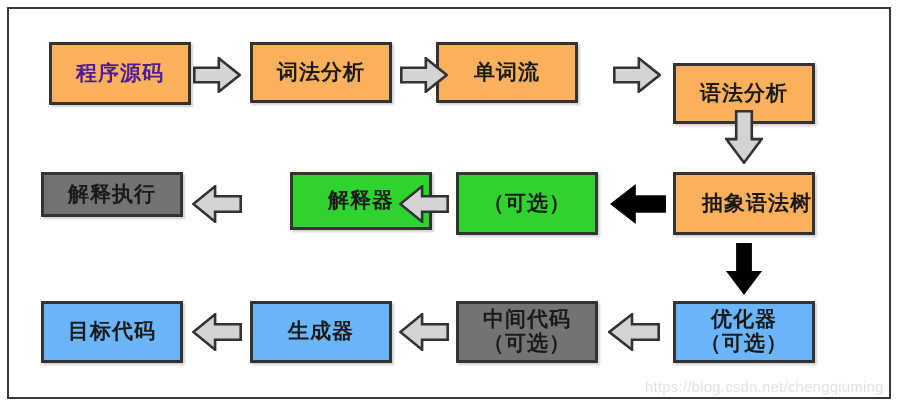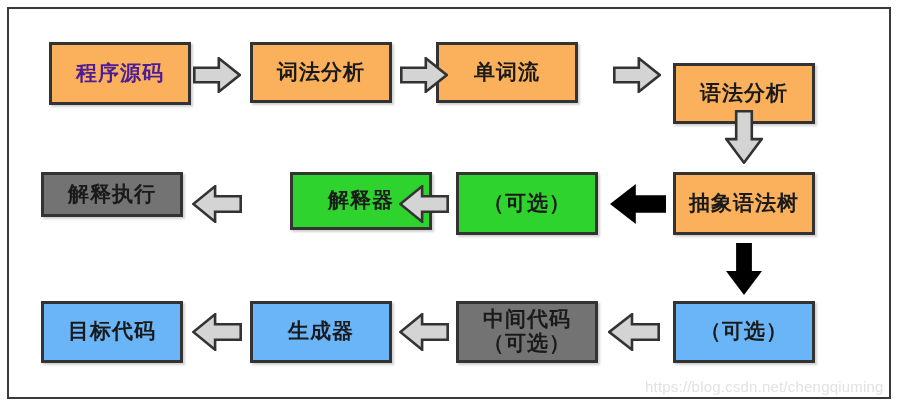--- a/index.html
+++ b/index.html
@@ -83,34 +83,35 @@
       </div>
       <div class="node" style="left: 41px; top: 172px; width: 142px; height: 45px; background: #737373; border-color: rgb(51, 51, 51); color: rgb(26, 26, 26);">
         <span>解释执行</span>
       </div>
       <div class="node" style="left: 250px; top: 172px; width: 142px; height: 58px; background: rgb(46, 211, 46); border-color: rgb(51, 51, 51); color: rgb(26, 26, 26); margin-left: 40px;">
         <span>解释器</span>
       </div>
       <div class="node" style="left: 456px; top: 172px; width: 142px; height: 63px; background: rgb(46, 211, 46); border-color: rgb(51, 51, 51); color: rgb(26, 26, 26);">
         <span class="l2">（可选）</span>
       </div>
-      <div class="node" style="left: 673px; top: 172px; width: 142px; height: 63px; background: rgb(251, 176, 92); border-color: rgb(51, 51, 51); color: rgb(26, 26, 26);">
+      <div class="node" style="left: 673px; top: 172px; width: 142px; height: 63px; background: rgb(251, 176, 92); border-color: rgb(51, 51, 51); color: rgb(26, 26, 26); align-items: flex-end;">
         <span>抽象语法树</span>
       </div>
       <div class="node" style="left: 41px; top: 301px; width: 142px; height: 62px; background: rgb(106, 180, 248); border-color: rgb(51, 51, 51); color: rgb(26, 26, 26);">
         <span>目标代码</span>
       </div>
       <div class="node" style="left: 250px; top: 301px; width: 142px; height: 62px; background: rgb(106, 180, 248); border-color: rgb(51, 51, 51); color: rgb(26, 26, 26);">
         <span>生成器</span>
       </div>
       <div class="node" style="left: 456px; top: 301px; width: 142px; height: 62px; background: #737373; border-color: rgb(51, 51, 51); color: rgb(26, 26, 26);">
         <span>中间代码</span>
         <span class="l2">（可选）</span>
       </div>
       <div class="node" style="left: 673px; top: 301px; width: 142px; height: 62px; background: rgb(106, 180, 248); border-color: rgb(51, 51, 51); color: rgb(26, 26, 26);">
+        <span>优化器</span>
         <span class="l2">（可选）</span>
       </div>
     </div>
   <div id="arrows-layer">
       <div class="arrow" style="left: 193px; top: 57px; width: 48px; height: 36px;">
         <svg width="48" height="36" viewBox="0 0 48 36">
           <polygon points="0.0,9.4 24.5,9.4 24.5,0.0 45.4,16.7 24.5,33.4 24.5,24.0 0.0,24.0" transform="translate(1.3,1.3)" fill="#d4d4d4" stroke="#333333" stroke-width="2.6" stroke-linejoin="miter"></polygon>
         </svg>
       </div>
       <div class="arrow" style="left: 400px; top: 57px; width: 48px; height: 36px;">

